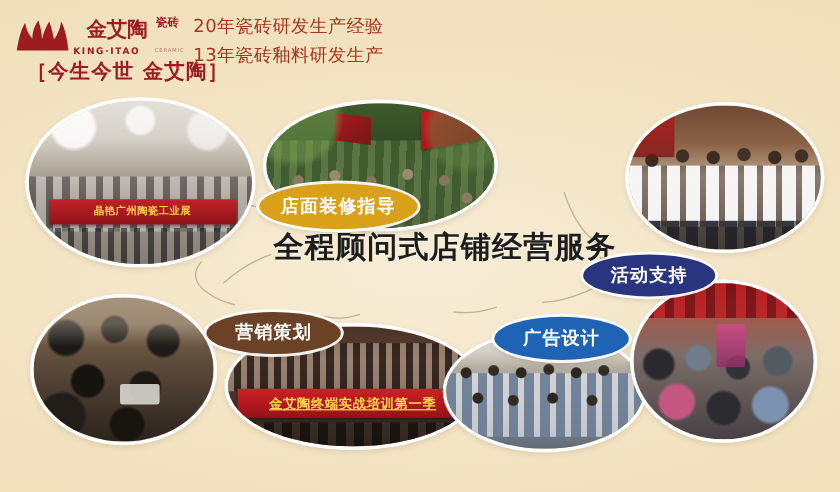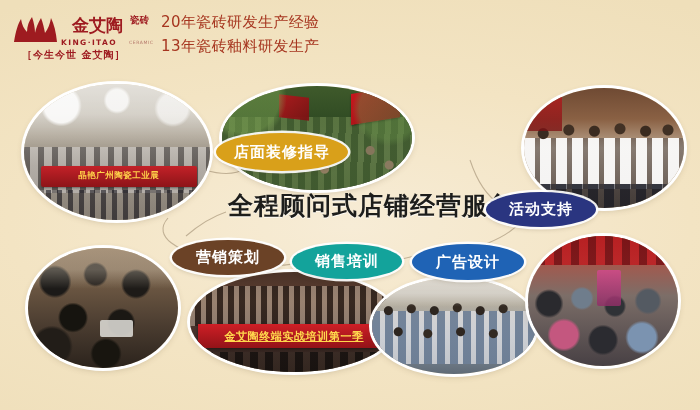--- a/index.html
+++ b/index.html
@@ -32,21 +32,21 @@
     position:absolute;left:119px;top:5px;width:21px;height:30px;
     font-size:9.5px;font-weight:bold;color:#9e1b20;line-height:14px;
     text-align:center;
   }
   .logo-sq-en{
     position:absolute;left:119px;top:32px;width:24px;
     font-size:4.5px;color:#b5786a;letter-spacing:.6px;text-align:center;
   }
   .logo-tag{
     position:absolute;left:12px;top:40px;
-    font-size:10px;font-weight:bold;color:#9e1b20;letter-spacing:1px;
+    font-size:17px;font-weight:bold;color:#9e1b20;letter-spacing:1px;
     white-space:nowrap;
   }
   .slogans{position:absolute;left:148px;top:10px;margin-left:13px;}
   .slogan{
     font-size:15px;color:#a6351f;line-height:24px;white-space:nowrap;
     letter-spacing:.4px;
   }
 
   
   .photo{
@@ -61,20 +61,21 @@
   
   .lines{position:absolute;left:0;top:0;width:700px;height:410px;}
 
   
   .pill{
     position:absolute;border-radius:50%;
     display:flex;align-items:center;justify-content:center;
     color:#ffffff;font-weight:bold;white-space:nowrap;
     box-shadow:0 0 0 2.5px rgba(255,255,255,.92), 0 2px 5px rgba(80,60,30,.28);
     letter-spacing:1px;
+    margin-top:20px;
   }
 
   
   .headline{
     position:absolute;left:228px;top:189px;
     font-size:25px;font-weight:bold;color:#1d1d1b;
     letter-spacing:1px;white-space:nowrap;
     text-shadow:0 1px 0 rgba(255,255,255,.8);
   }
 
@@ -282,22 +283,19 @@
 
 
   <div class="pill" style="left:486px;top:192px;width:110px;height:35px;background:#2a3580;font-size:15px;">
     <span>活动支持</span>
   </div>
 
   <div class="pill" style="left:172px;top:240px;width:112px;height:35px;background:#6b4226;font-size:15px;">
     <span>营销策划</span>
   </div>
 
-  <div class="pill" style="left:292px;top:244px;width:110px;height:35px;background:#13a39b;font-size:15px;">
-    <span>销售培训</span>
-  </div>
 
   <div class="pill" style="left:412px;top:244px;width:112px;height:36px;background:#1f63b5;font-size:15px;align-items:center;">
     <span>广告设计</span>
   </div>
 
 
 </div>
 
 </body></html>

